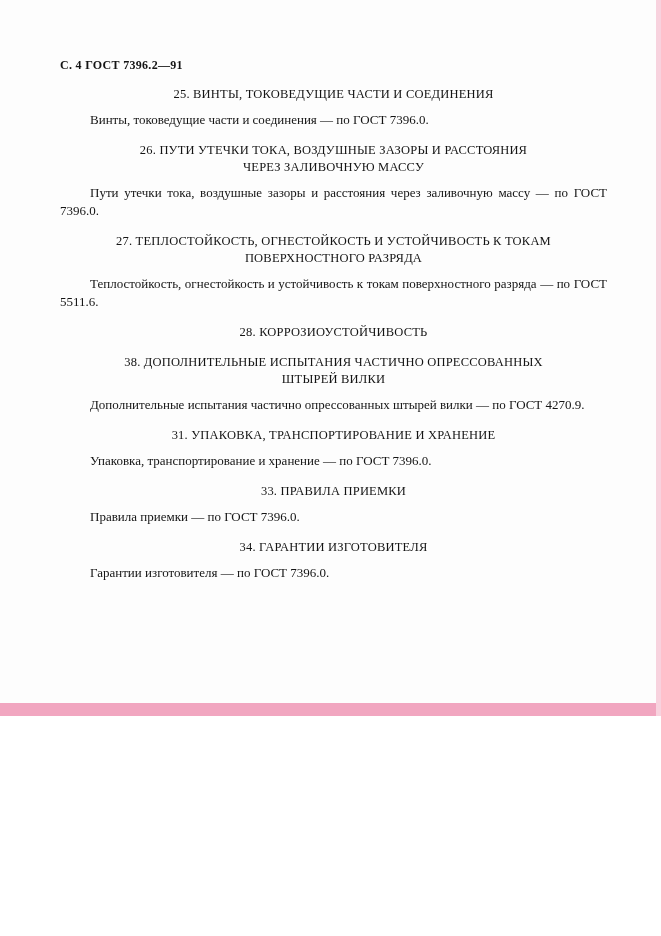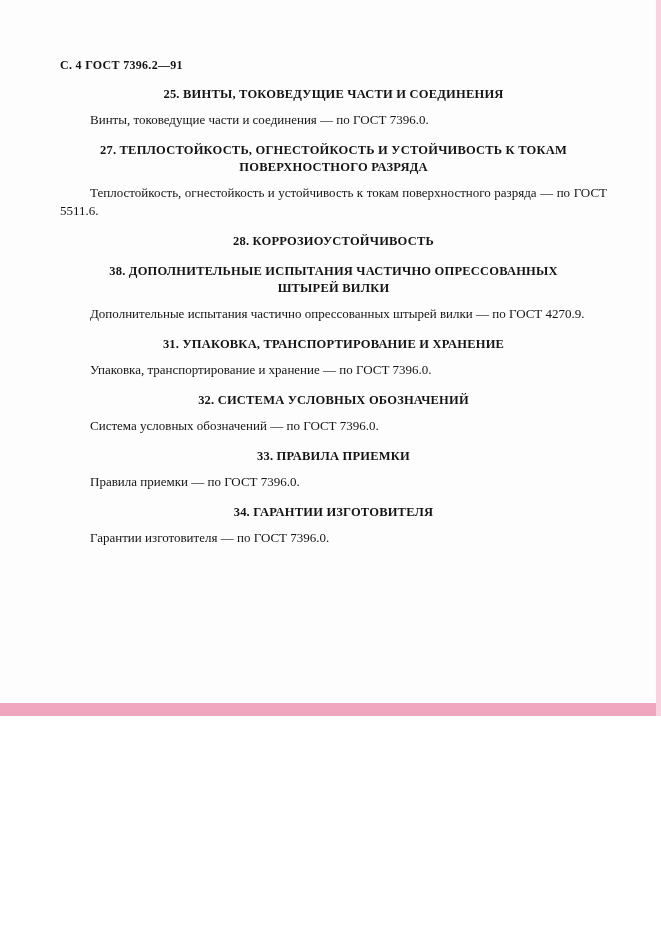--- a/index.html
+++ b/index.html
@@ -24,21 +24,21 @@
   }
   .page-header {
     font-weight: bold;
     font-size: 12px;
     letter-spacing: 0.3px;
     margin: 0 0 6px 0;
     text-align: left;
   }
   .doc-section h2 {
     font-size: 12.5px;
-    font-weight: bold;
+    font-weight: normal;
     text-align: center;
     margin: 13px 6px 8px 6px;
     line-height: 1.35;
     white-space: pre-line;
     letter-spacing: 0.2px;
   }
   .doc-section p {
     font-size: 13px;
     margin: 0 0 3px 0;
     text-indent: 30px;
@@ -67,20 +67,25 @@
 
 <div class="page">
 
   <div class="page-header">С. 4 ГОСТ 7396.2—91</div>
 
   <section class="doc-section">
     <h2>25. ВИНТЫ, ТОКОВЕДУЩИЕ ЧАСТИ И СОЕДИНЕНИЯ</h2>
     <p>Винты, токоведущие части и соединения — по ГОСТ 7396.0.</p>
   </section>
 
+  <section class="doc-section">
+    <h2>26. ПУТИ УТЕЧКИ ТОКА, ВОЗДУШНЫЕ ЗАЗОРЫ И РАССТОЯНИЯ
+ЧЕРЕЗ ЗАЛИВОЧНУЮ МАССУ</h2>
+    <p>Пути утечки тока, воздушные зазоры и расстояния через заливочную массу — по ГОСТ 7396.0.</p>
+  </section>
 
   <section class="doc-section">
     <h2>27. ТЕПЛОСТОЙКОСТЬ, ОГНЕСТОЙКОСТЬ И УСТОЙЧИВОСТЬ К ТОКАМ
 ПОВЕРХНОСТНОГО РАЗРЯДА</h2>
     <p>Теплостойкость, огнестойкость и устойчивость к токам поверхностного разряда — по ГОСТ 5511.6.</p>
   </section>
 
   <section class="doc-section">
     <h2>28. КОРРОЗИОУСТОЙЧИВОСТЬ</h2>
   </section>
@@ -90,24 +95,20 @@
 ШТЫРЕЙ ВИЛКИ</h2>
     <p>Дополнительные испытания частично опрессованных штырей вилки — по ГОСТ 4270.9.</p>
   </section>
 
 
   <section class="doc-section">
     <h2>31. УПАКОВКА, ТРАНСПОРТИРОВАНИЕ И ХРАНЕНИЕ</h2>
     <p>Упаковка, транспортирование и хранение — по ГОСТ 7396.0.</p>
   </section>
 
-  <section class="doc-section">
-    <h2>32. СИСТЕМА УСЛОВНЫХ ОБОЗНАЧЕНИЙ</h2>
-    <p>Система условных обозначений — по ГОСТ 7396.0.</p>
-  </section>
 
   <section class="doc-section">
     <h2>33. ПРАВИЛА ПРИЕМКИ</h2>
     <p>Правила приемки — по ГОСТ 7396.0.</p>
   </section>
 
   <section class="doc-section">
     <h2>34. ГАРАНТИИ ИЗГОТОВИТЕЛЯ</h2>
     <p>Гарантии изготовителя — по ГОСТ 7396.0.</p>
   </section>

